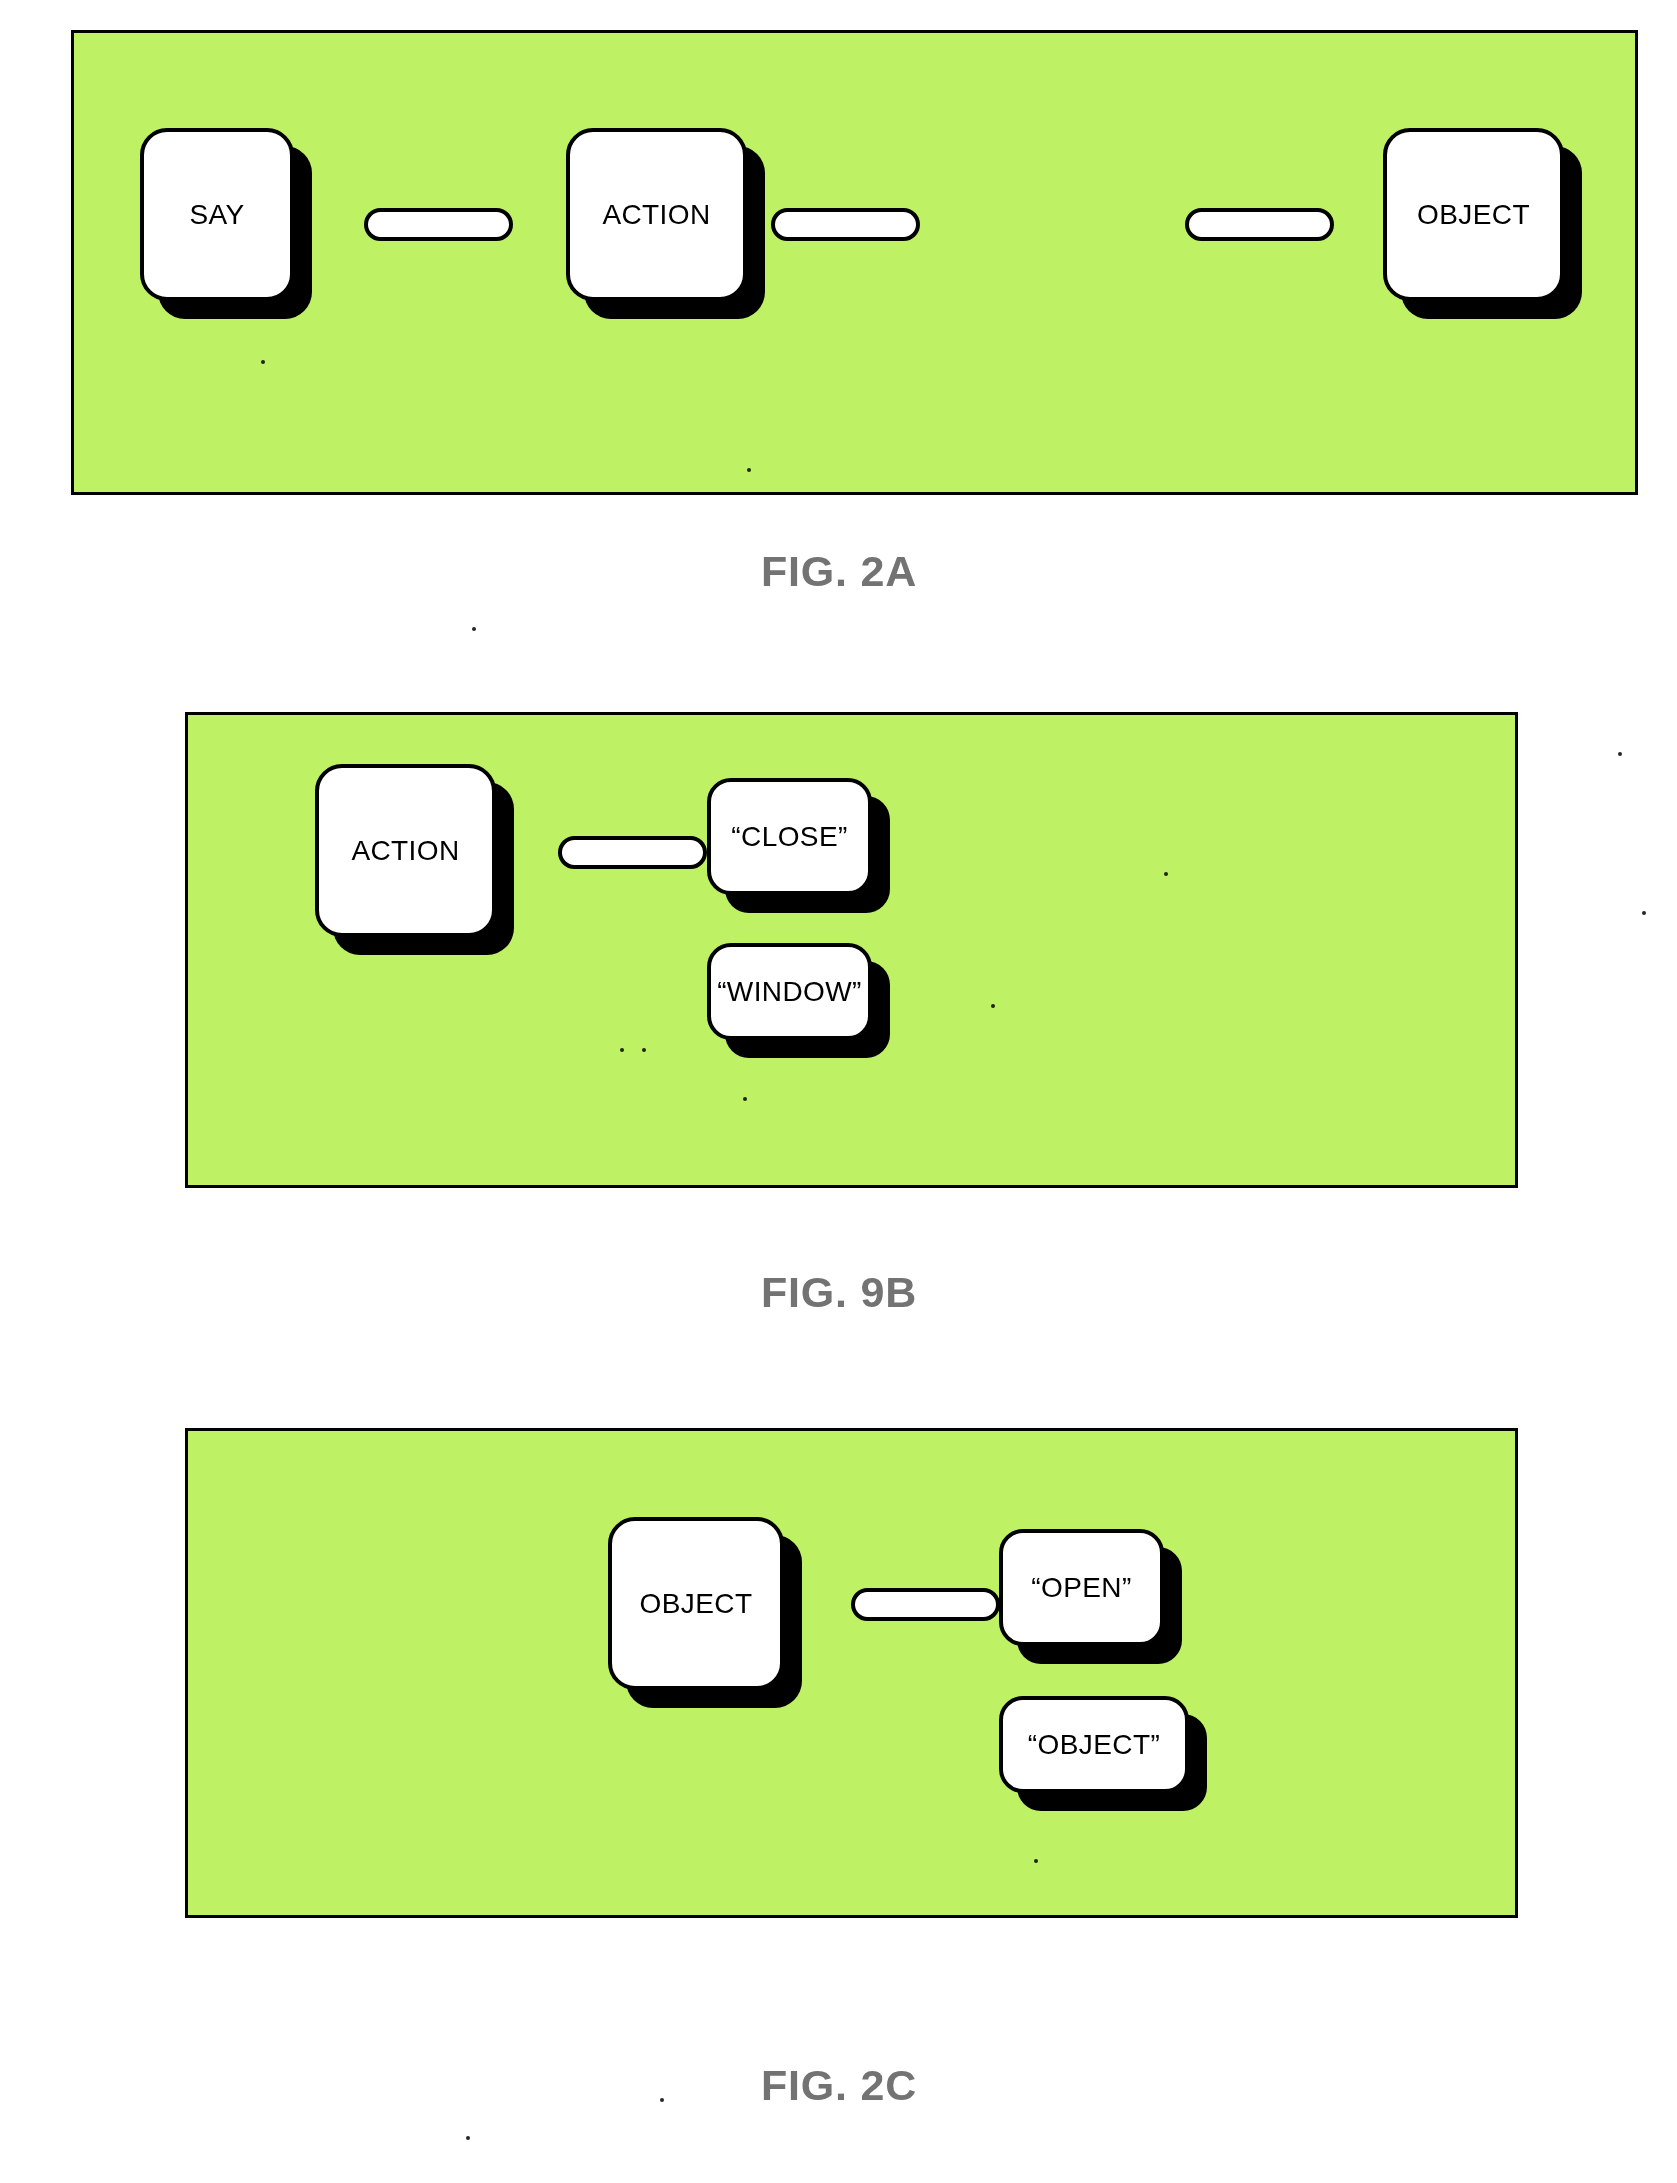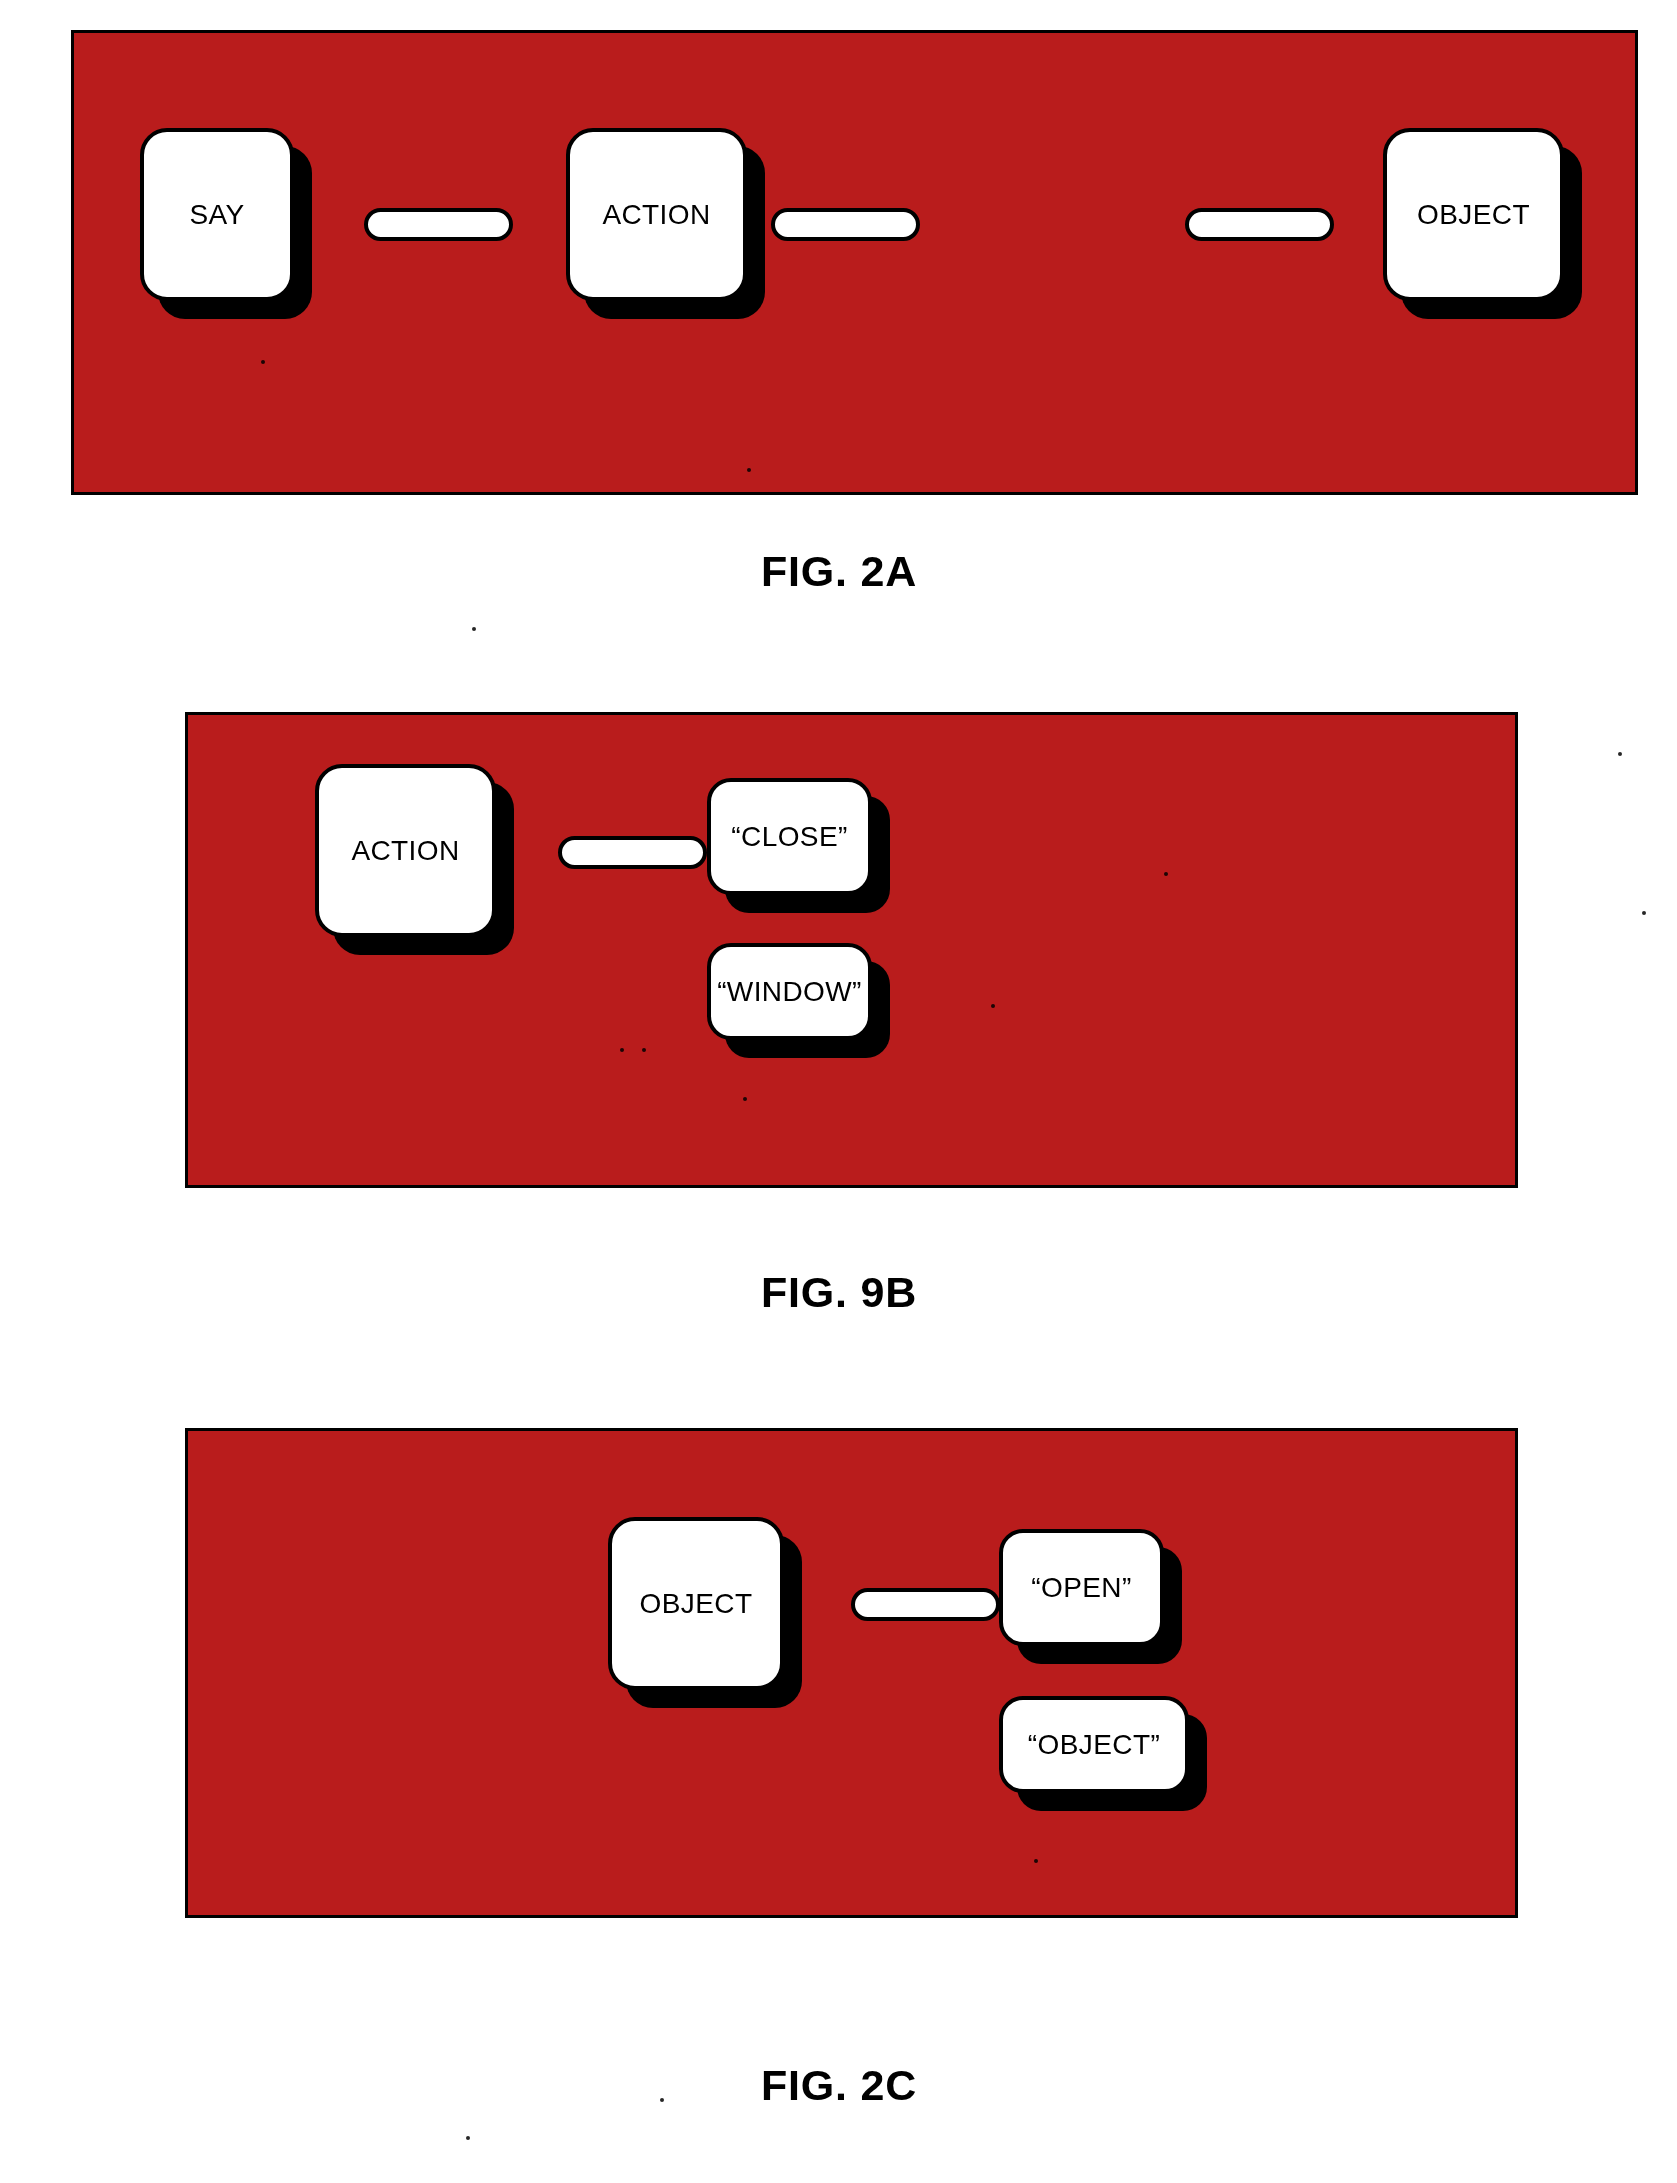--- a/index.html
+++ b/index.html
@@ -13,21 +13,21 @@
     position: relative;
     font-family: "Liberation Sans", sans-serif;
     overflow: hidden;
   }
 
   
   .fig-frame {
     position: absolute;
     box-sizing: border-box;
     border: 3.2px solid #000000;
-    background: #b91c1c;
+    background: #bef264;
   }
 
   
   .node {
     position: absolute;
     box-sizing: border-box;
   }
   .node .shadow {
     position: absolute;
     left: 17.5px;
@@ -75,21 +75,21 @@
     z-index: 3;
   }
 
   
   .fig-caption {
     position: absolute;
     font-family: "Liberation Sans", sans-serif;
     font-weight: bold;
     font-size: 43px;
     letter-spacing: 0.8px;
-    color: #000000;
+    color: #737373;
     text-align: center;
     width: 100%;
     left: 0;
     user-select: none;
   }
 
   
   .speck {
     position: absolute;
     background: #000000;

